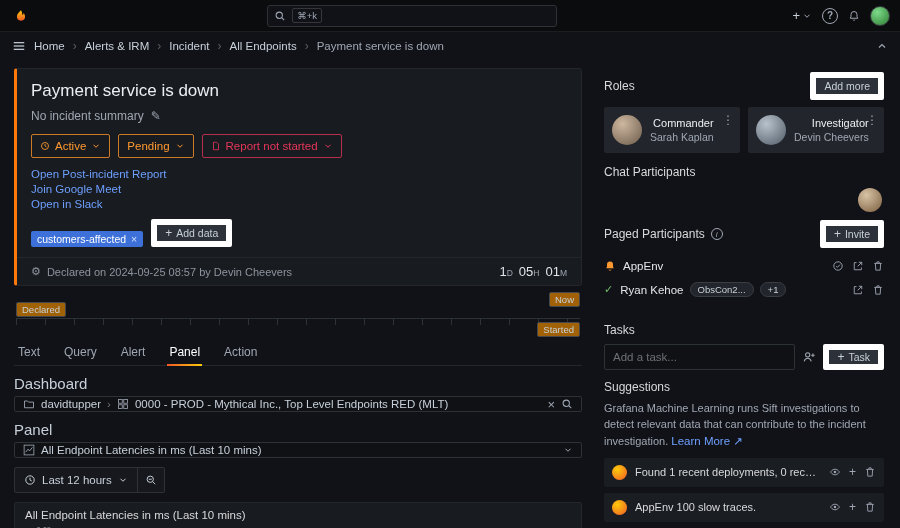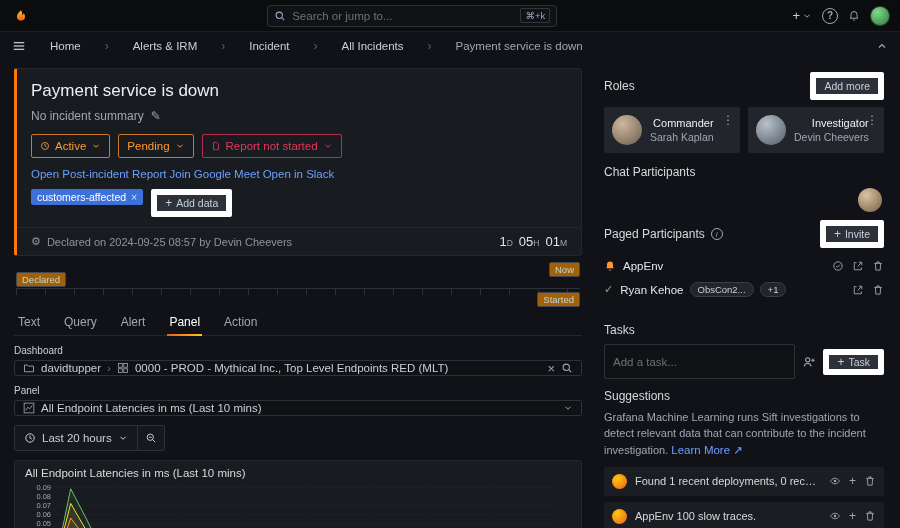--- a/index.html
+++ b/index.html
@@ -20,43 +20,43 @@
   .searchbox{width:290px;height:22px;background:#111217;border:1px solid #2c3235;border-radius:3px;display:flex;align-items:center;gap:6px;padding:0 6px;color:#6e7076;}
   .searchbox input{flex:1;background:transparent;border:none;outline:none;color:#c7d0d9;font-family:inherit;font-size:11.5px;}
   .searchbox input::placeholder{color:#6e7076;}
   .kbd{border:1px solid #34363c;border-radius:2px;font-size:9.5px;padding:0 4px;line-height:13px;color:#9fa7b3;white-space:nowrap;}
   .topbar-right{display:flex;align-items:center;gap:10px;color:#9fa7b3;}
   .tb-btn{display:flex;align-items:center;gap:2px;cursor:pointer;font-size:13px;color:#c7d0d9;}
   .tb-circle{width:16px;height:16px;border:1.4px solid #9fa7b3;border-radius:50%;font-size:10px;display:flex;align-items:center;justify-content:center;color:#9fa7b3;font-weight:bold;}
   .avatar-sm{width:20px;height:20px;border-radius:50%;background:radial-gradient(circle at 35% 30%,#7ddb8a,#2e7d32);border:1px solid #3a3e45;cursor:pointer;}
 
   
-  .crumbbar{height:28px;display:flex;align-items:center;gap:24px;padding:0 12px;}
+  .crumbbar{height:28px;display:flex;align-items:center;gap:8px;padding:0 12px;}
   .crumb{color:#c7d0d9;font-size:11.5px;cursor:pointer;white-space:nowrap;}
   .crumb-sep{color:#5a5e66;font-size:12px;}
   .crumb-spacer{flex:1;}
 
   
   .content{display:flex;height:468px;}
   .main{flex:1;padding:8px 12px 0 14px;min-width:0;}
   .sidebar{width:306px;padding:4px 16px 0 10px;}
 
   
   .card{background:#181b1f;border:1px solid #23262b;border-left:3px solid #ff780a;border-radius:3px;}
   .card-body{padding:10px 14px 10px;}
   .inc-title{font-size:17px;font-weight:500;color:#eceff2;margin:2px 0 8px;}
   .summary-row{display:flex;align-items:center;gap:7px;color:#9fa7b3;font-size:12px;}
   .edit-glyph{color:#9fa7b3;cursor:pointer;font-size:12px;}
   .pill-row{display:flex;gap:8px;margin-top:11px;}
   .pill{display:inline-flex;align-items:center;gap:5px;height:24px;padding:0 8px;border-radius:2px;border:1px solid;background:transparent;font-size:11.5px;cursor:pointer;white-space:nowrap;}
   .pill.orange{color:#ff9830;border-color:#cc7a26;}
   .pill.red{color:#e5365b;border-color:#b62e4c;}
-  .links-col{margin-top:10px;display:flex;flex-direction:row;gap:3px;}
+  .links-col{margin-top:10px;display:flex;flex-direction:column;gap:3px;}
   .blue-link{color:#6e9fff;font-size:11.5px;cursor:pointer;width:max-content;}
-  .chip-row{display:flex;align-items:flex-start;gap:8px;margin-top:9px;}
+  .chip-row{display:flex;align-items:flex-end;gap:8px;margin-top:9px;}
   .chip-blue{background:#3d71d9;color:#fff;font-size:10.5px;border-radius:2px;padding:2px 6px;display:inline-flex;align-items:center;gap:5px;cursor:pointer;}
   .chip-x{color:#cfe0ff;cursor:pointer;}
   .btn-dark{background:#2d3139;border:6px solid #ffffff;border-radius:2px;color:#c7d0d9;font-size:10.5px;padding:2px 8px;display:inline-flex;align-items:center;gap:4px;cursor:pointer;white-space:nowrap;}
   .card-foot{border-top:1px solid #23262b;padding:6px 14px;display:flex;align-items:center;justify-content:space-between;}
   .declared-row{display:flex;align-items:center;gap:6px;color:#8e949e;font-size:11px;}
   .duration{display:flex;align-items:center;gap:6px;color:#e3e5e8;}
   .dur-v{font-size:13px;}
   .dur-u{font-size:8.5px;color:#9fa7b3;}
 
   
@@ -65,21 +65,21 @@
   .tl-ticks{position:absolute;left:0;right:0;top:24px;height:7px;background:repeating-linear-gradient(90deg,#2c3235 0,#2c3235 1px,transparent 1px,transparent 29px);}
   .tl-badge{position:absolute;border:1px solid #44474d;background:#a16207;color:#c7d0d9;font-size:9.5px;padding:1px 5px;border-radius:2px;white-space:nowrap;}
 
   
   .tabs{display:flex;gap:20px;border-bottom:1px solid #23262b;margin-top:2px;padding:0 2px;}
   .tab{padding:7px 2px 6px;font-size:12px;color:#9fa7b3;cursor:pointer;position:relative;}
   .tab.active{color:#ffffff;}
   .tab.active::after{content:"";position:absolute;left:0;right:0;bottom:-1px;height:2px;background:linear-gradient(90deg,#f05a28,#fbca0a);}
 
   
-  .field-label{font-size:10px;color:#c7d0d9;margin:9px 0 4px;}
+  .field-label{font-size:15px;color:#c7d0d9;margin:9px 0 4px;}
   .select{display:flex;align-items:center;gap:6px;height:16px;padding:0 8px;border:1px solid #2c3235;border-radius:2px;background:#0f1115;font-size:11.5px;color:#c7d0d9;cursor:pointer;}
   .select .grow{flex:1;overflow:hidden;text-overflow:ellipsis;white-space:nowrap;}
   .sel-sep{color:#6e7076;}
   .sel-x{color:#9fa7b3;cursor:pointer;font-size:13px;}
   .muted-ic{color:#9fa7b3;}
 
   .timebar{display:flex;margin-top:9px;}
   .tbtn{display:inline-flex;align-items:center;gap:6px;height:26px;padding:0 9px;border:1px solid #2c3235;background:#16181d;color:#c7d0d9;font-size:11.5px;cursor:pointer;}
   .tbtn:first-child{border-radius:2px 0 0 2px;}
   .tbtn.sq{border-left:none;border-radius:0 2px 2px 0;padding:0 7px;}
@@ -106,21 +106,21 @@
   .chat-av{width:24px;height:24px;border-radius:50%;cursor:pointer;}
   .paged-row{display:flex;align-items:center;gap:7px;padding:5px 0;}
   .paged-name{font-size:11.5px;color:#e3e5e8;}
   .paged-grow{flex:1;min-width:0;display:flex;align-items:center;gap:6px;}
   .chip-outline{border:1px solid #3a3e45;background:#22252b;border-radius:9px;font-size:9.5px;color:#c7d0d9;padding:1px 7px;white-space:nowrap;cursor:pointer;}
   .row-actions{display:flex;align-items:center;gap:8px;color:#9fa7b3;}
   .act{cursor:pointer;display:flex;align-items:center;color:#9fa7b3;}
   .check-green{color:#73bf69;font-size:11px;}
   .bell-orange{color:#ff9830;}
   .task-row{display:flex;align-items:center;gap:7px;}
-  .task-input{flex:1;height:35px;background:#0f1115;border:1px solid #2c3235;border-radius:2px;color:#c7d0d9;font-family:inherit;font-size:11.5px;padding:0 8px;outline:none;}
+  .task-input{flex:1;height:26px;background:#0f1115;border:1px solid #2c3235;border-radius:2px;color:#c7d0d9;font-family:inherit;font-size:11.5px;padding:0 8px;outline:none;}
   .task-input::placeholder{color:#6e7076;}
   .sugg-intro{font-size:11px;color:#9fa7b3;line-height:1.45;margin-bottom:8px;}
   .sugg-row{display:flex;align-items:center;gap:8px;background:#1a1d22;border-radius:2px;padding:7px 8px;margin-bottom:6px;cursor:pointer;}
   .sugg-text{flex:1;font-size:11px;color:#d8d9da;min-width:0;white-space:nowrap;overflow:hidden;text-overflow:ellipsis;}
   .flame-dot{width:15px;height:15px;border-radius:50%;background:radial-gradient(circle at 35% 30%,#fbca0a,#f05a28);flex:none;}
   .plus-glyph{font-size:12px;line-height:1;}
 </style>
 </head>
 <body>
 
@@ -135,21 +135,20 @@
         </defs>
       <path d="M12 2C8.5 6 5 8.2 5 13a7 7 0 0 0 14 0c0-3.2-1.6-4.8-2.6-6.3-.1 2-1 3.1-2.4 3.6.5-2.8-.2-5.4-2-8.3z" fill="url(#gflame)"></path>
     </svg>
   </div>
   <div class="topbar-center">
     <div class="searchbox">
       <svg class="i12" viewBox="0 0 16 16">
         <circle cx="7" cy="7" r="4.2" fill="none" stroke="#9fa7b3" stroke-width="1.4"></circle>
         <line x1="10.3" y1="10.3" x2="13.6" y2="13.6" stroke="#9fa7b3" stroke-width="1.4"></line>
       </svg>
-      <input class="grow" type="text" placeholder="Search or jump to..." style="">
       <span class="kbd">⌘+k</span>
     </div>
   </div>
   <div class="topbar-right">
     <div class="tb-btn">
       <span>+</span>
       <svg class="i10" viewBox="0 0 16 16">
         <path d="M4 6l4 4 4-4" fill="none" stroke="#9fa7b3" stroke-width="1.6"></path>
       </svg>
     </div>
@@ -171,21 +170,21 @@
     <rect x="2" y="3.5" width="12" height="1.4" fill="#c7d0d9"></rect>
     <rect x="2" y="7.3" width="12" height="1.4" fill="#c7d0d9"></rect>
     <rect x="2" y="11.1" width="12" height="1.4" fill="#c7d0d9"></rect>
   </svg>
   <span class="crumb">Home</span>
   <span class="crumb-sep">›</span>
   <span class="crumb">Alerts &amp; IRM</span>
   <span class="crumb-sep">›</span>
   <span class="crumb">Incident</span>
   <span class="crumb-sep">›</span>
-  <span class="crumb">All Incidents</span>
+  <span class="crumb">All Endpoints</span>
   <span class="crumb-sep">›</span>
   <span class="crumb" style="color:#9fa7b3;">Payment service is down</span>
   <span class="crumb-spacer"></span>
   <svg class="i12" viewBox="0 0 16 16">
     <path d="M4 10l4-4 4 4" fill="none" stroke="#9fa7b3" stroke-width="1.6"></path>
   </svg>
 </nav>
 
 <div class="content">
 
@@ -302,21 +301,21 @@
         <path d="M4 6l4 4 4-4" fill="none" stroke="#9fa7b3" stroke-width="1.6"></path>
       </svg>
     </div>
 
     <div class="timebar">
       <button class="tbtn">
         <svg class="i12" viewBox="0 0 16 16">
           <circle cx="8" cy="8" r="5.6" fill="none" stroke="#c7d0d9" stroke-width="1.3"></circle>
           <polyline points="8,4.8 8,8 10.4,9.4" fill="none" stroke="#c7d0d9" stroke-width="1.3"></polyline>
         </svg>
-        <span>Last 20 hours</span>
+        <span>Last 12 hours</span>
         <svg class="i10" viewBox="0 0 16 16">
           <path d="M4 6l4 4 4-4" fill="none" stroke="#c7d0d9" stroke-width="1.6"></path>
         </svg>
       </button>
       <button class="tbtn sq">
         <svg class="i12" viewBox="0 0 16 16">
           <circle cx="7" cy="7" r="4.2" fill="none" stroke="#c7d0d9" stroke-width="1.3"></circle>
           <line x1="5" y1="7" x2="9" y2="7" stroke="#c7d0d9" stroke-width="1.3"></line>
           <line x1="10.3" y1="10.3" x2="13.6" y2="13.6" stroke="#c7d0d9" stroke-width="1.3"></line>
         </svg>

